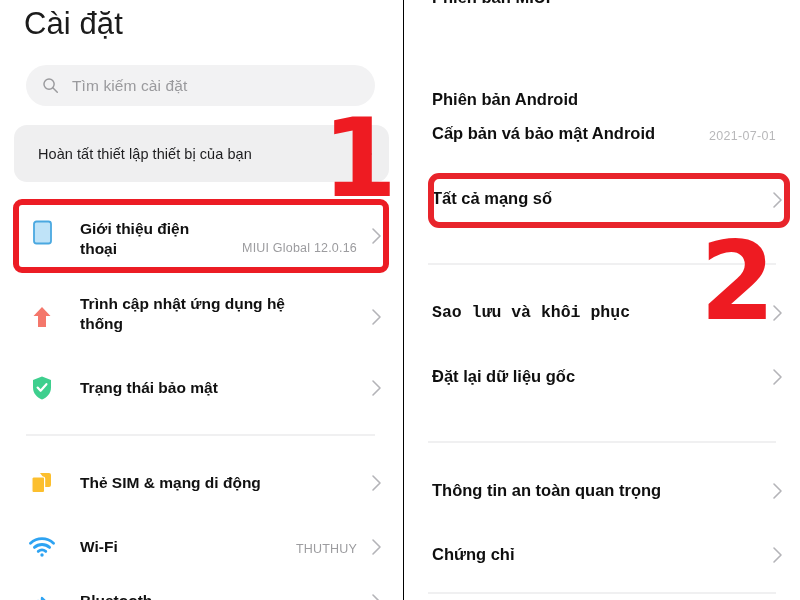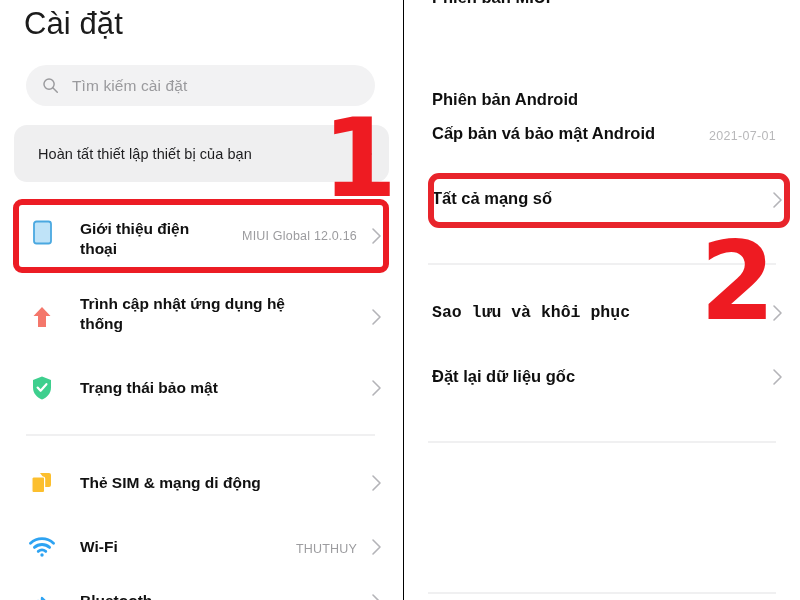--- a/index.html
+++ b/index.html
@@ -65,21 +65,21 @@
   .chev {
     width:11px; height:18px; flex:0 0 auto;
   }
   .chev svg { display:block; }
 
   .divider { position:absolute; height:1.6px; background:#f0f0f1; }
 
   
   #row-about   { top:205px; height:55px; }
   #row-about .row-label { position:absolute; left:80px; top:14px; width:150px; }
-  #row-about .row-value { right:46px; top:24px; }
+  #row-about .row-value { right:46px; top:36px; }
   #row-about .chev { position:absolute; right:21px; top:22px; }
 
   #row-update  { top:287px; height:60px; }
   #row-update .row-label { position:absolute; left:80px; top:7px; width:220px; }
   #row-update .chev { position:absolute; right:21px; top:21px; }
 
   #row-security{ top:366px; height:44px; }
   #row-security .row-label { position:absolute; left:80px; top:12px; }
   #row-security .chev { position:absolute; right:21px; top:13px; }
 
@@ -334,21 +334,37 @@
       <span class="rlabel">Đặt lại dữ liệu gốc</span>
       <span class="chev">
         <svg width="11" height="18" viewBox="0 0 11 18">
           <polyline points="2,2 9,9 2,16" fill="none" stroke="#b4b4b8" stroke-width="1.6" stroke-linecap="round" stroke-linejoin="round"></polyline>
         </svg>
       </span>
     </div>
 
     <div class="divider" id="divider-right-2"></div>
 
-
+    <div class="rrow" id="rrow-safety">
+      <span class="rlabel">Thông tin an toàn quan trọng</span>
+      <span class="chev">
+        <svg width="11" height="18" viewBox="0 0 11 18">
+          <polyline points="2,2 9,9 2,16" fill="none" stroke="#b4b4b8" stroke-width="1.6" stroke-linecap="round" stroke-linejoin="round"></polyline>
+        </svg>
+      </span>
+    </div>
+
+    <div class="rrow" id="rrow-cert">
+      <span class="rlabel">Chứng chỉ</span>
+      <span class="chev">
+        <svg width="11" height="18" viewBox="0 0 11 18">
+          <polyline points="2,2 9,9 2,16" fill="none" stroke="#b4b4b8" stroke-width="1.6" stroke-linecap="round" stroke-linejoin="round"></polyline>
+        </svg>
+      </span>
+    </div>
 
     <div class="divider" id="divider-right-3"></div>
 
   </div>
 
   <div id="panel-divider"></div>
 
   <div id="hl-box-1"></div>
   <div id="hl-box-2"></div>
   <div class="step-num" id="step-1">1</div>

